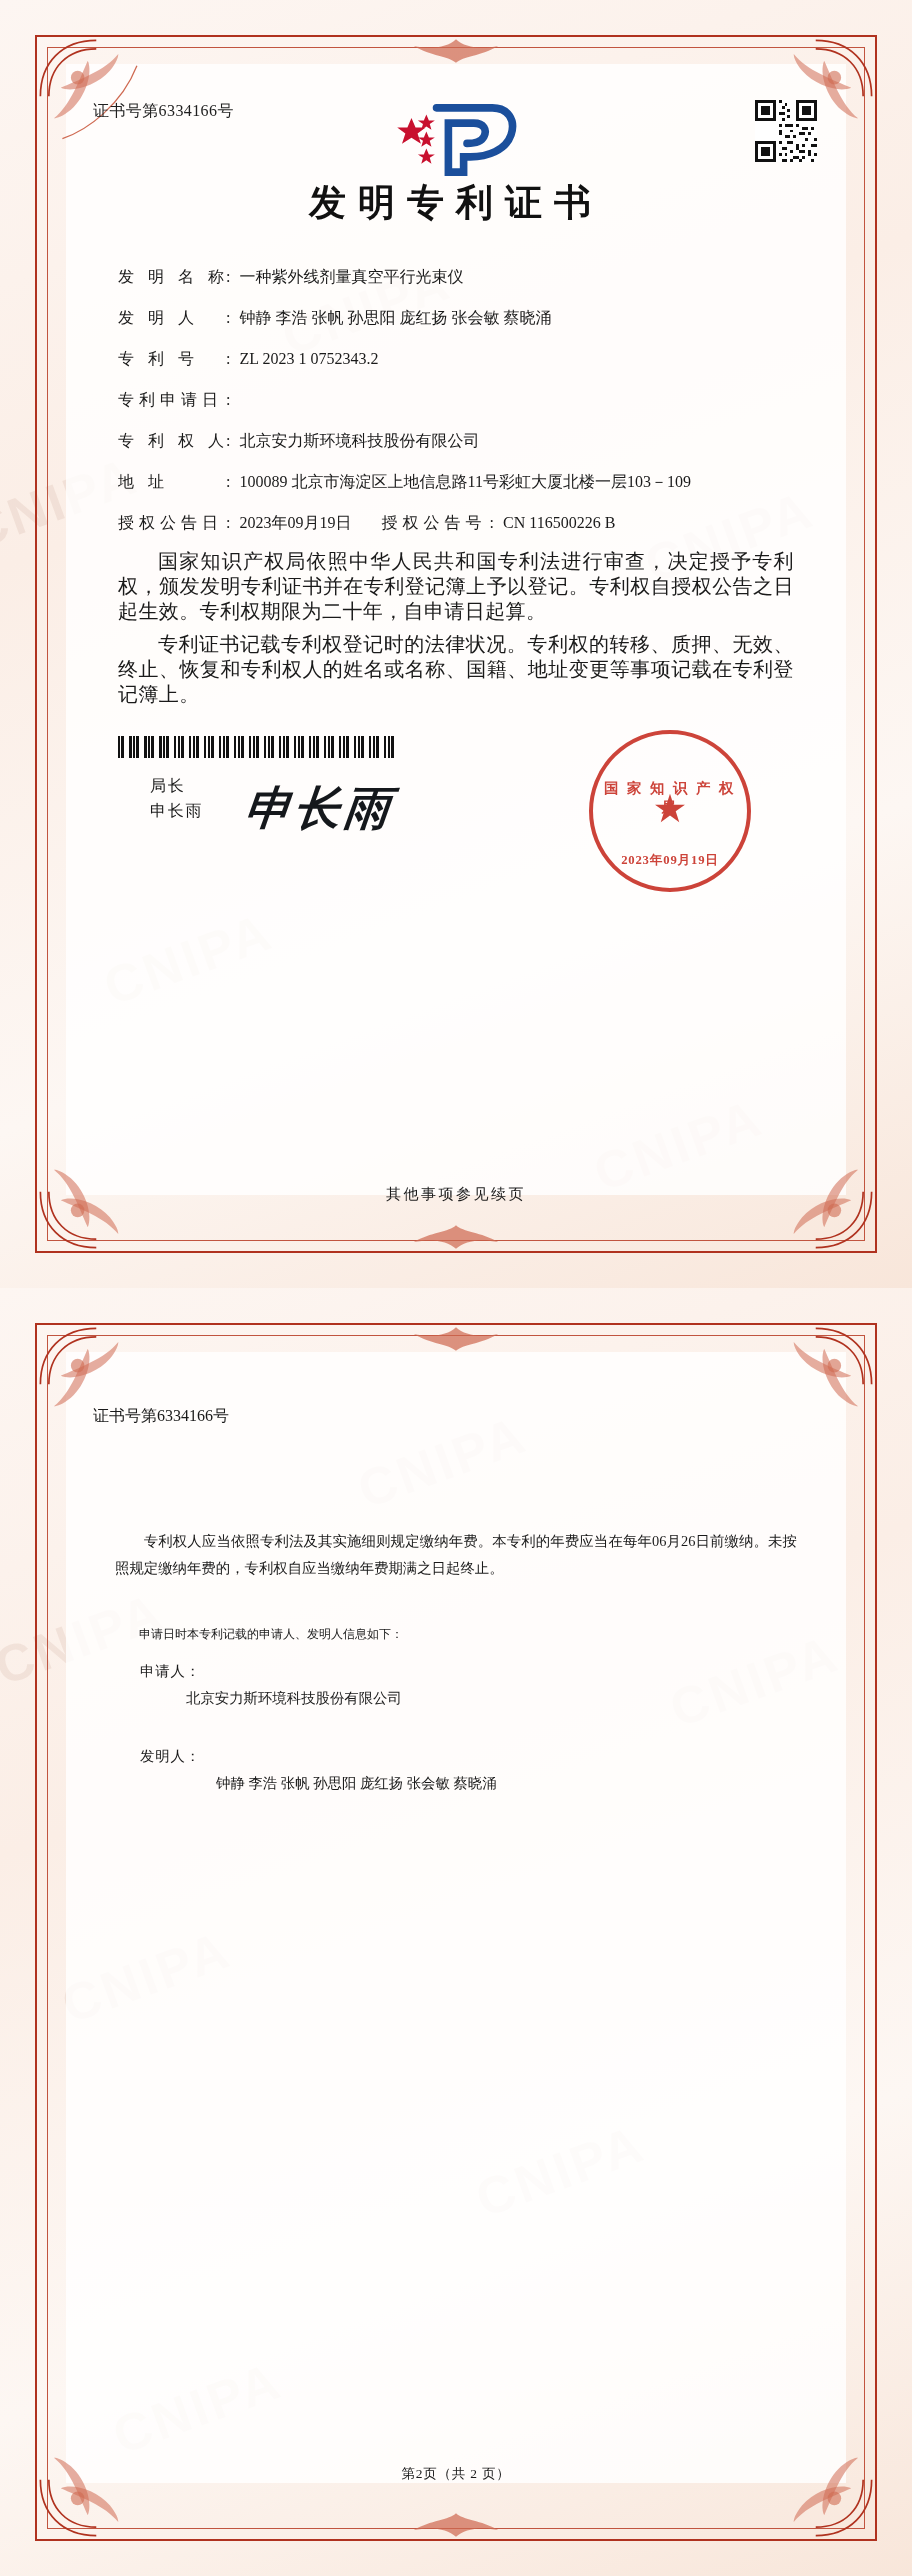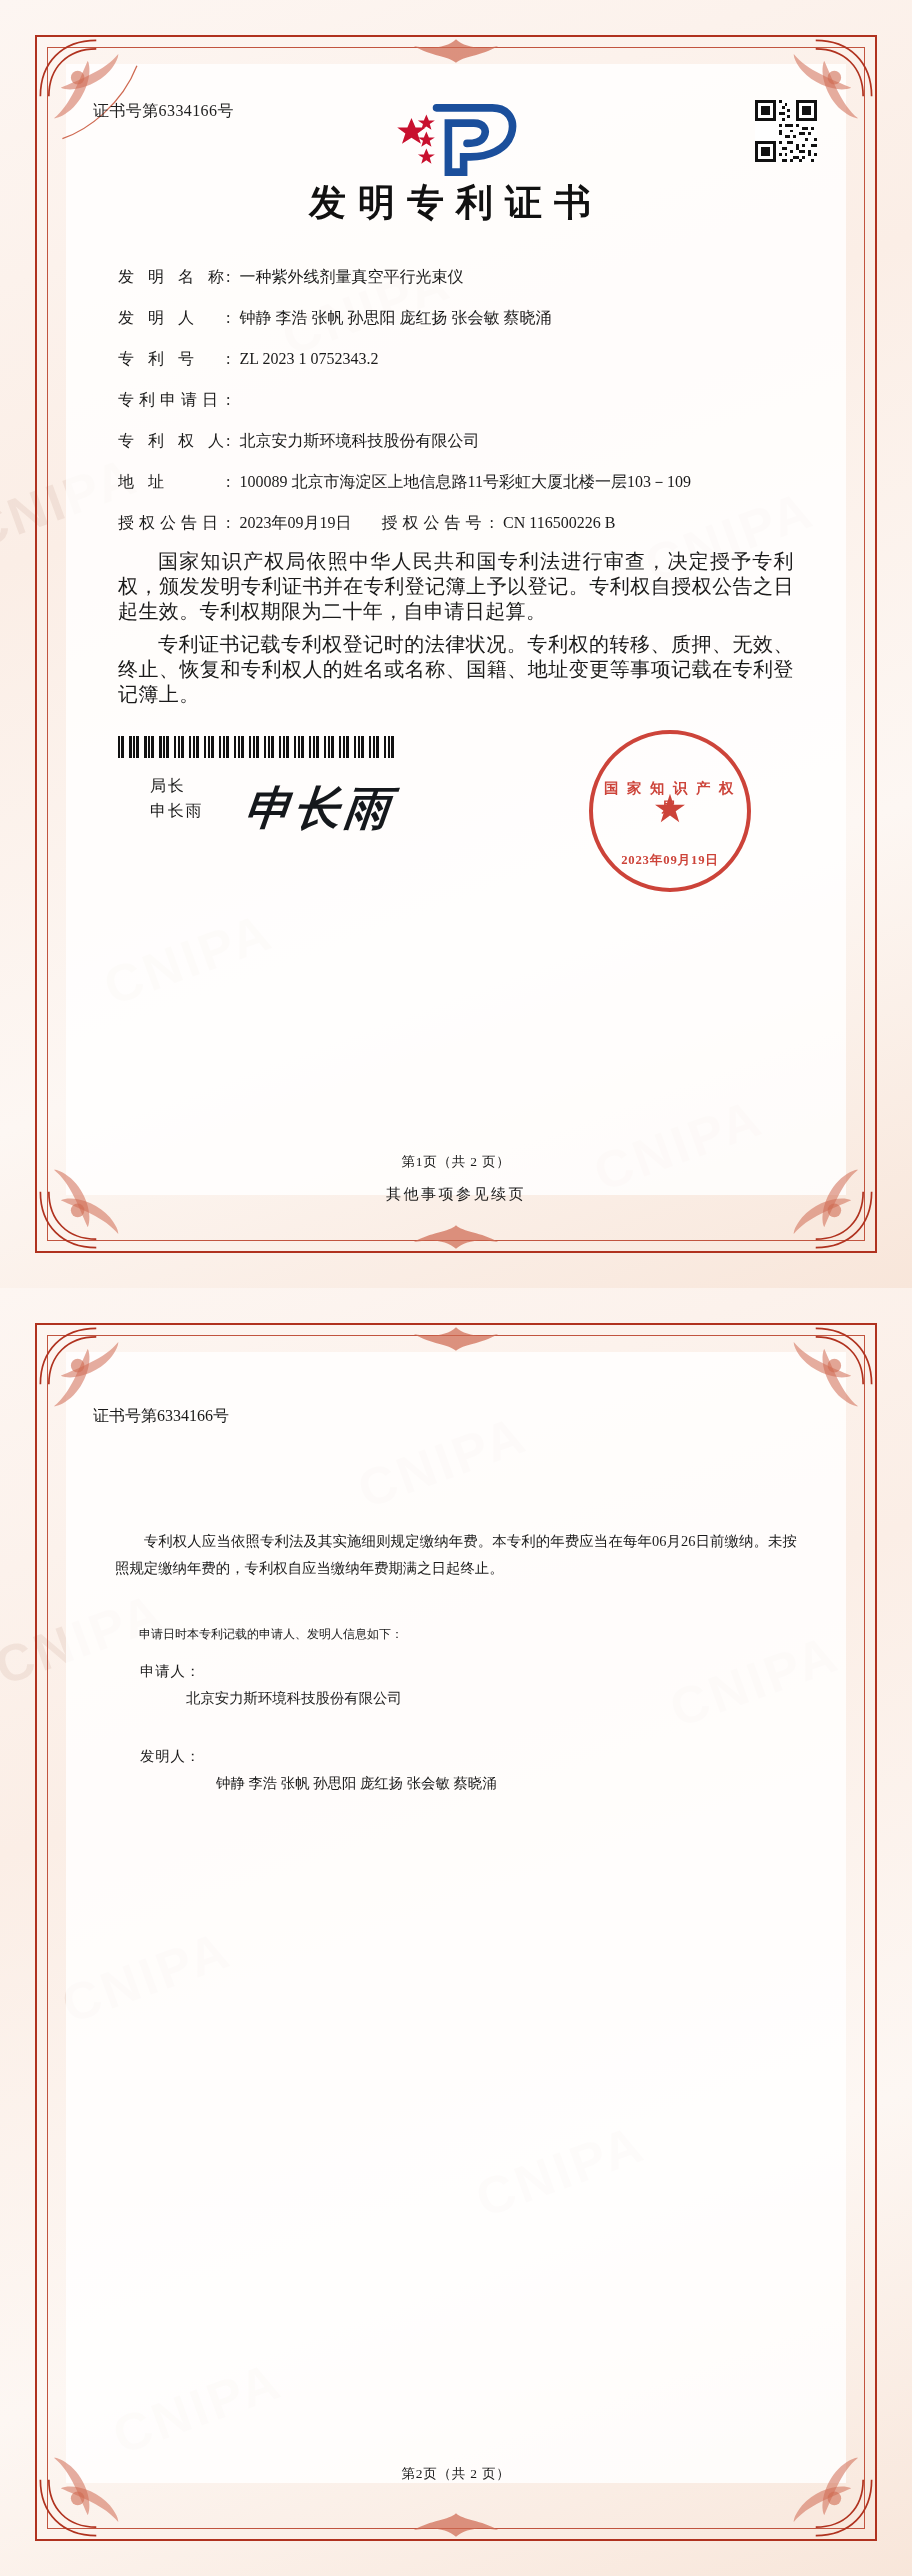--- a/index.html
+++ b/index.html
@@ -449,21 +449,20 @@
 
       <div class="seal">
         <div class="seal-text-top">国 家 知 识 产 权 局</div>
         <div class="seal-star">★</div>
         <div class="seal-text-bottom">2023年09月19日</div>
       </div>
     </div>
 
   </div>
 
-  <div class="page-footer">第1页（共 2 页）</div>
   <div class="page-note">其他事项参见续页</div>
 </div>
 
 <div class="page page2">
 
   <div class="wm" style="left:-8.4px; top:321px;">CNIPA</div>
   <div class="wm" style="left:355px; top:144px;">CNIPA</div>
   <div class="wm" style="left:667px; top:363px;">CNIPA</div>
   <div class="wm" style="left:59px;  top:659px;">CNIPA</div>
   <div class="wm" style="left:473px; top:853px;">CNIPA</div>

